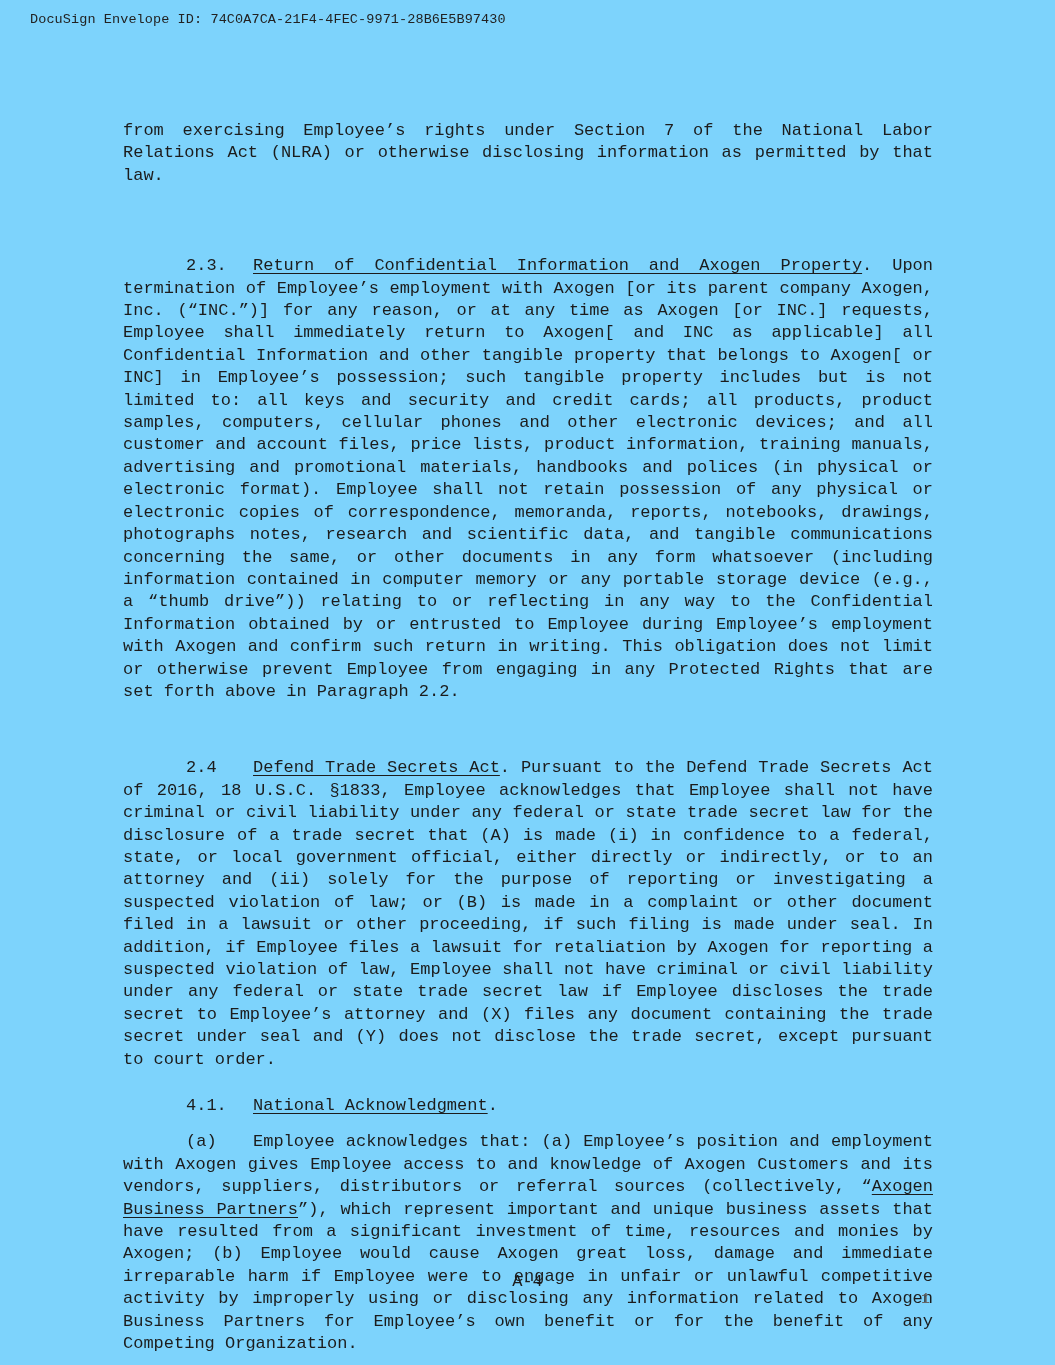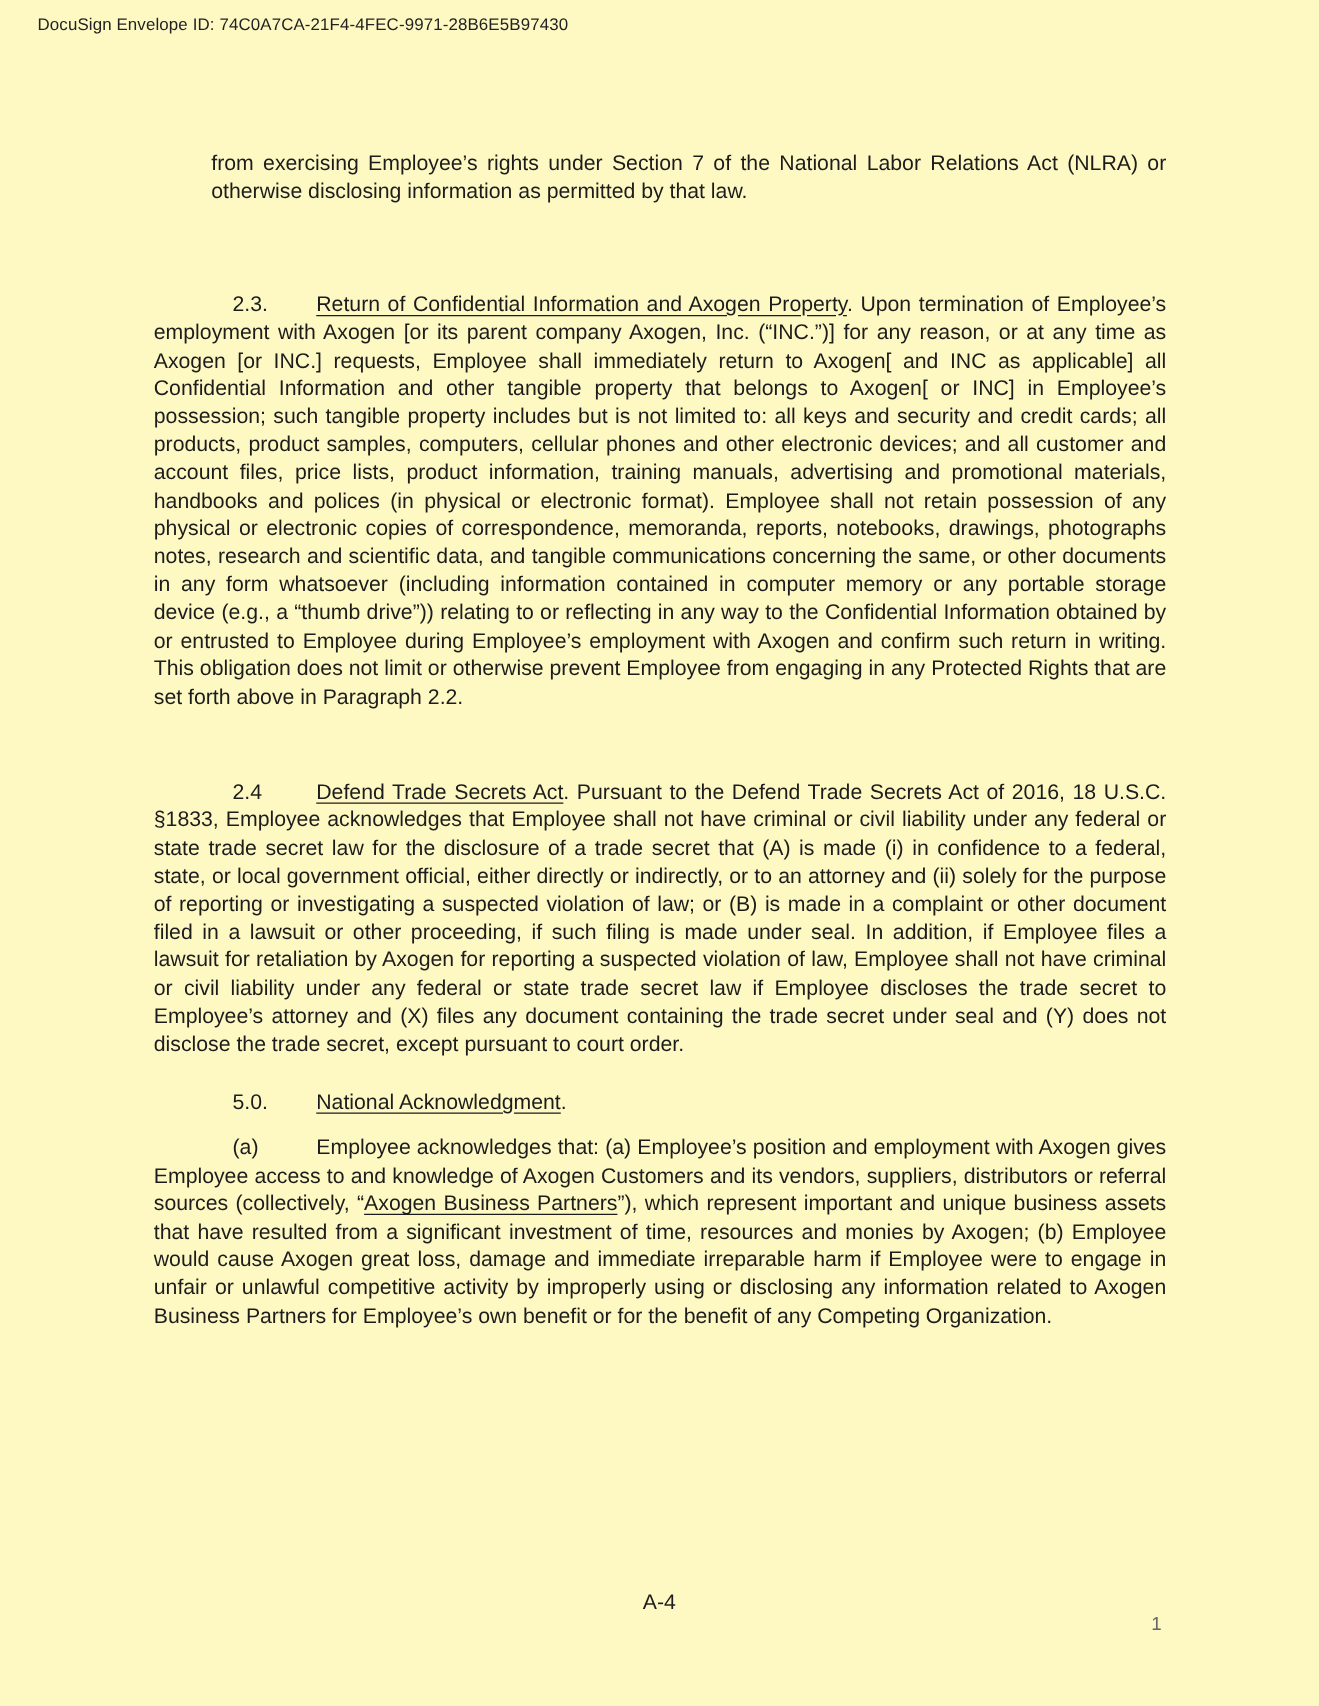--- a/index.html
+++ b/index.html
@@ -1,21 +1,21 @@
 <!DOCTYPE html>
 <html><head>
 <meta charset="utf-8">
 <style>
   html, body { margin: 0; padding: 0; background: #ffffff; }
   .page {
     position: relative;
     width: 1055px;
     height: 1365px;
-    background: #fef9c3;
-    font-family: Liberation Sans, sans-serif;
+    background: #7dd3fc;
+    font-family: Liberation Mono, monospace;
     color: #1c1c1c;
     overflow: hidden;
   }
   .envelope-header {
     position: absolute;
     top: 12px;
     left: 30px;
     font-size: 13.5px;
     color: #222222;
     letter-spacing: 0.1px;
@@ -39,21 +39,21 @@
     width: 67px;
     text-indent: 0;
   }
   .num-wide {
     display: inline-block;
     width: 62px;
     text-indent: 0;
   }
   .u { text-decoration: underline; text-underline-offset: 2.5px; }
   .bold { font-weight: bold; }
-  #p-intro { margin-bottom: 68px; margin-left: 46px; }
+  #p-intro { margin-bottom: 68px; }
   #p-2-3 { margin-bottom: 54px; }
   #p-2-4 { margin-bottom: 24px; }
   #h-3   { margin-bottom: 27px; }
   #h-3-1 { margin-bottom: 14px; }
   #p-a   { margin-bottom: 16px; }
   .footer-label {
     position: absolute;
     top: 1272px;
     left: 0;
     width: 1055px;
@@ -78,21 +78,21 @@
 
   <div class="content">
 
     <p class="para" id="p-intro">from exercising Employee’s rights under Section 7 of the National Labor Relations Act (NLRA) or otherwise disclosing information as permitted by that law.</p>
 
     <p class="para indented" id="p-2-3"><span class="num">2.3.</span><span class="u">Return of Confidential Information and Axogen Property</span><span>.  Upon termination of Employee’s employment with Axogen [or its parent company Axogen, Inc. (“INC.”)] for any reason, or at any time as Axogen [or INC.] requests, Employee shall immediately return to Axogen[ and INC as applicable]  all Confidential Information and other tangible property that belongs to Axogen[ or INC] in Employee’s possession; such tangible property includes but is not limited to: all keys and security and credit cards; all products, product samples, computers, cellular phones and other electronic devices; and all customer and account files, price lists, product information, training manuals, advertising and promotional materials, handbooks and polices (in physical or electronic format).  Employee shall not retain possession of any physical or electronic copies of correspondence, memoranda, reports, notebooks, drawings, photographs notes, research and scientific data, and tangible communications concerning the same, or other documents in any form whatsoever (including information contained in computer memory or any portable storage device (e.g., a “thumb drive”)) relating to or reflecting in any way to the Confidential Information obtained by or entrusted to Employee during Employee’s employment with Axogen and confirm such return in writing.  This obligation does not limit or otherwise prevent Employee from engaging in any Protected Rights that are set forth above in Paragraph 2.2.</span></p>
 
     <p class="para indented" id="p-2-4"><span class="num">2.4</span><span class="u">Defend Trade Secrets Act</span><span>.  Pursuant to the Defend Trade Secrets Act of 2016, 18 U.S.C. §1833, Employee acknowledges that Employee shall not have criminal or civil liability under any federal or state trade secret law for the disclosure of a trade secret that (A) is made (i) in confidence to a federal, state, or local government official, either directly or indirectly, or to an attorney and (ii) solely for the purpose of reporting or investigating a suspected violation of law; or (B) is made in a complaint or other document filed in a lawsuit or other proceeding, if such filing is made under seal.  In addition, if Employee files a lawsuit for retaliation by Axogen for reporting a suspected violation of law, Employee shall not have criminal or civil liability under any federal or state trade secret law if Employee discloses the trade secret to Employee’s attorney and (X) files any document containing the trade secret under seal and (Y) does not disclose the trade secret, except pursuant to court order.</span></p>
 
 
-    <p class="para indented" id="h-3-1"><span class="num">5.0.</span><span class="u">National Acknowledgment</span><span>.</span></p>
+    <p class="para indented" id="h-3-1"><span class="num">4.1.</span><span class="u">National Acknowledgment</span><span>.</span></p>
 
     <p class="para indented" id="p-a"><span class="num">(a)</span><span>Employee acknowledges that: (a) Employee’s position and employment with Axogen gives Employee access to and knowledge of Axogen Customers and its vendors, suppliers, distributors or referral sources (collectively, “</span><span class="u">Axogen Business Partners</span><span>”), which represent important and unique business assets that have resulted from a significant investment of time, resources and monies by Axogen; (b) Employee would cause Axogen great loss, damage and immediate irreparable harm if Employee were to engage in unfair or unlawful competitive activity by improperly using or disclosing any information related to Axogen Business Partners for Employee’s own benefit or for the benefit of any Competing Organization.</span></p>
 
 
   </div>
 
   <div class="footer-label">A-4</div>
 
   <div class="page-number">1</div>
 

